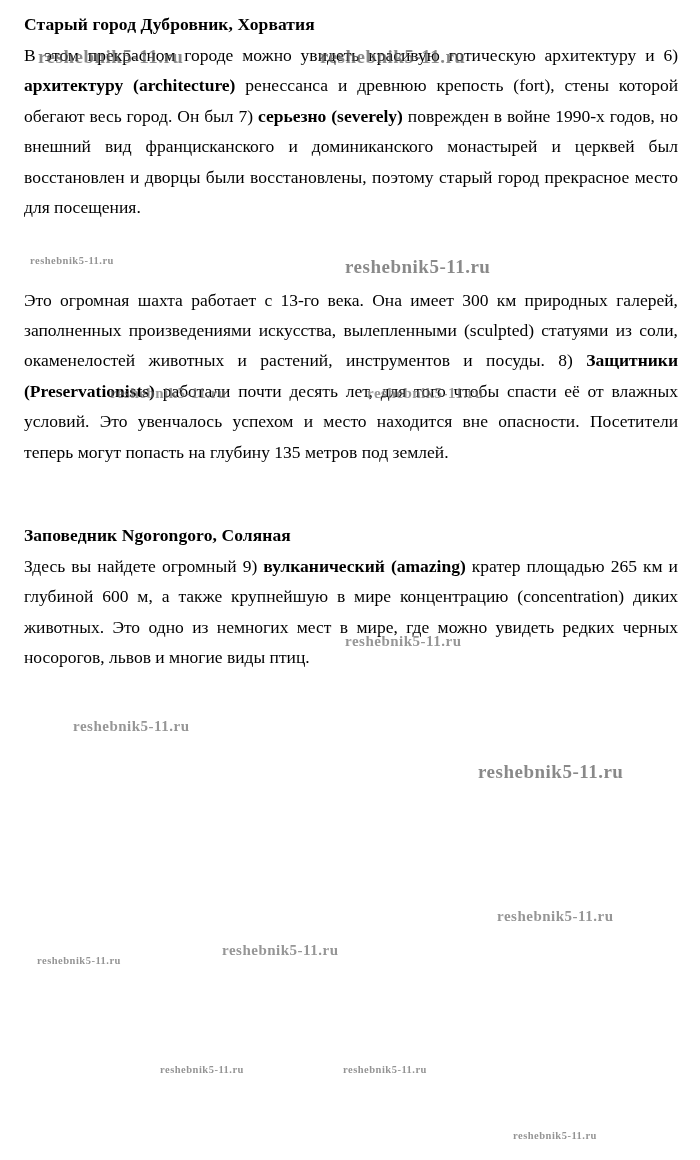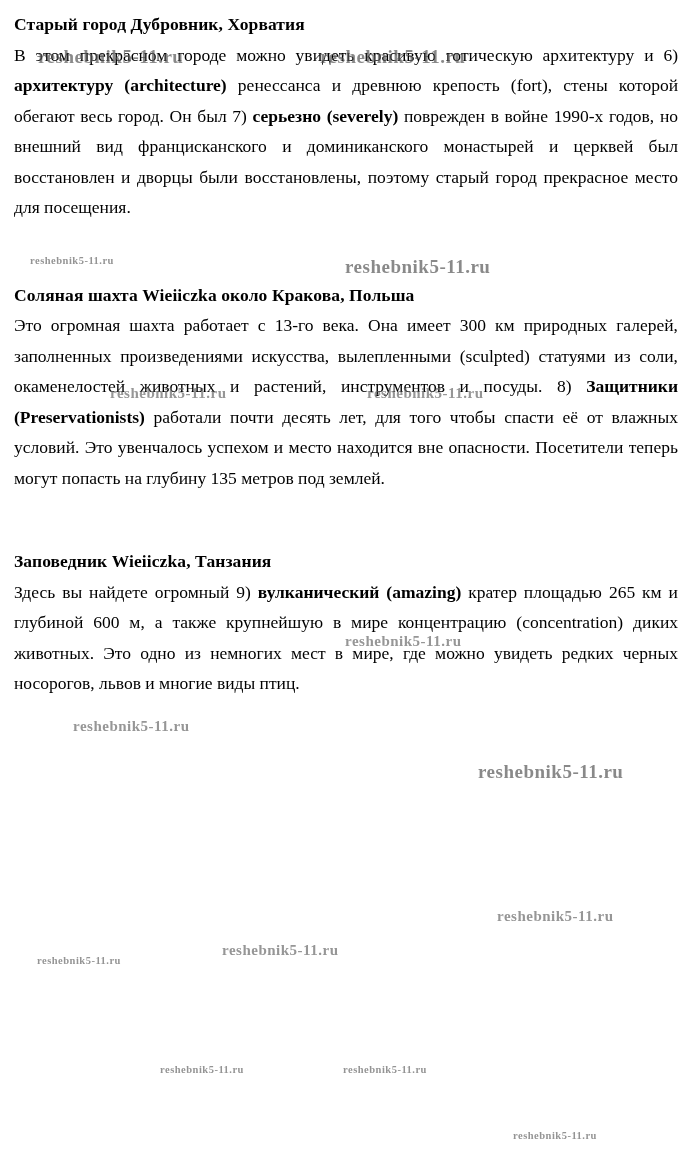--- a/index.html
+++ b/index.html
@@ -13,21 +13,21 @@
     position: relative;
     font-family: "Liberation Serif", "DejaVu Serif", serif;
     color: #000000;
     overflow: hidden;
   }
   .page {
     position: relative;
     width: 700px;
     height: 1071px;
     box-sizing: border-box;
-    padding: 14px 22px 0 14px;
+    padding: 14px 22px 0 24px;
   }
   .section {
     position: relative;
   }
   h2.heading {
     font-size: 17.5px;
     font-weight: bold;
     margin: 0 0 4px 0;
     line-height: 1.25;
     letter-spacing: 0.1px;
@@ -85,28 +85,27 @@
 <div class="page">
 
   <div class="section">
     <h2 class="heading">Старый город Дубровник, Хорватия</h2>
     <p class="body-text">В этом прекрасном городе можно увидеть красивую готическую архитектуру и 6) <b>архитектуру (architecture)</b> ренессанса и древнюю крепость (fort), стены которой обегают весь город. Он был 7) <b>серьезно (severely)</b> поврежден в войне 1990-х годов, но внешний вид францисканского и доминиканского монастырей и церквей был восстановлен и дворцы были восстановлены, поэтому старый город прекрасное место для посещения.</p>
   </div>
 
   <div class="gap-a"></div>
 
   <div class="section">
-    <h2 class="heading">Соляная шахта Wieiiczka около Кракова, Польша</h2>
     <p class="body-text">Это огромная шахта работает с 13-го века. Она имеет 300 км природных галерей, заполненных произведениями искусства, вылепленными (sculpted) статуями из соли, окаменелостей животных и растений, инструментов и посуды. 8) <b>Защитники (Preservationists)</b> работали почти десять лет, для того чтобы спасти её от влажных условий. Это увенчалось успехом и место находится вне опасности. Посетители теперь могут попасть на глубину 135 метров под землей.</p>
   </div>
 
   <div class="gap-b"></div>
 
   <div class="section">
-    <h2 class="heading">Заповедник Wieiiczka, Танзания</h2>
+    <h2 class="heading">Заповедник Ngorongoro, Соляная</h2>
     <p class="body-text">Здесь вы найдете огромный 9) <b>вулканический (amazing)</b> кратер площадью 265 км и глубиной 600 м, а также крупнейшую в мире концентрацию (concentration) диких животных. Это одно из немногих мест в мире, где можно увидеть редких черных носорогов, львов и многие виды птиц.</p>
   </div>
 
   <div class="gap-c"></div>
 
 
   <div id="watermark-layer">
       <div class="wm wm-lg" style="left: 38px; top: 46px;">reshebnik5-11.ru</div>
       <div class="wm wm-lg" style="left: 320px; top: 46px;">reshebnik5-11.ru</div>
       <div class="wm wm-sm" style="left: 30px; top: 255px;">reshebnik5-11.ru</div>

